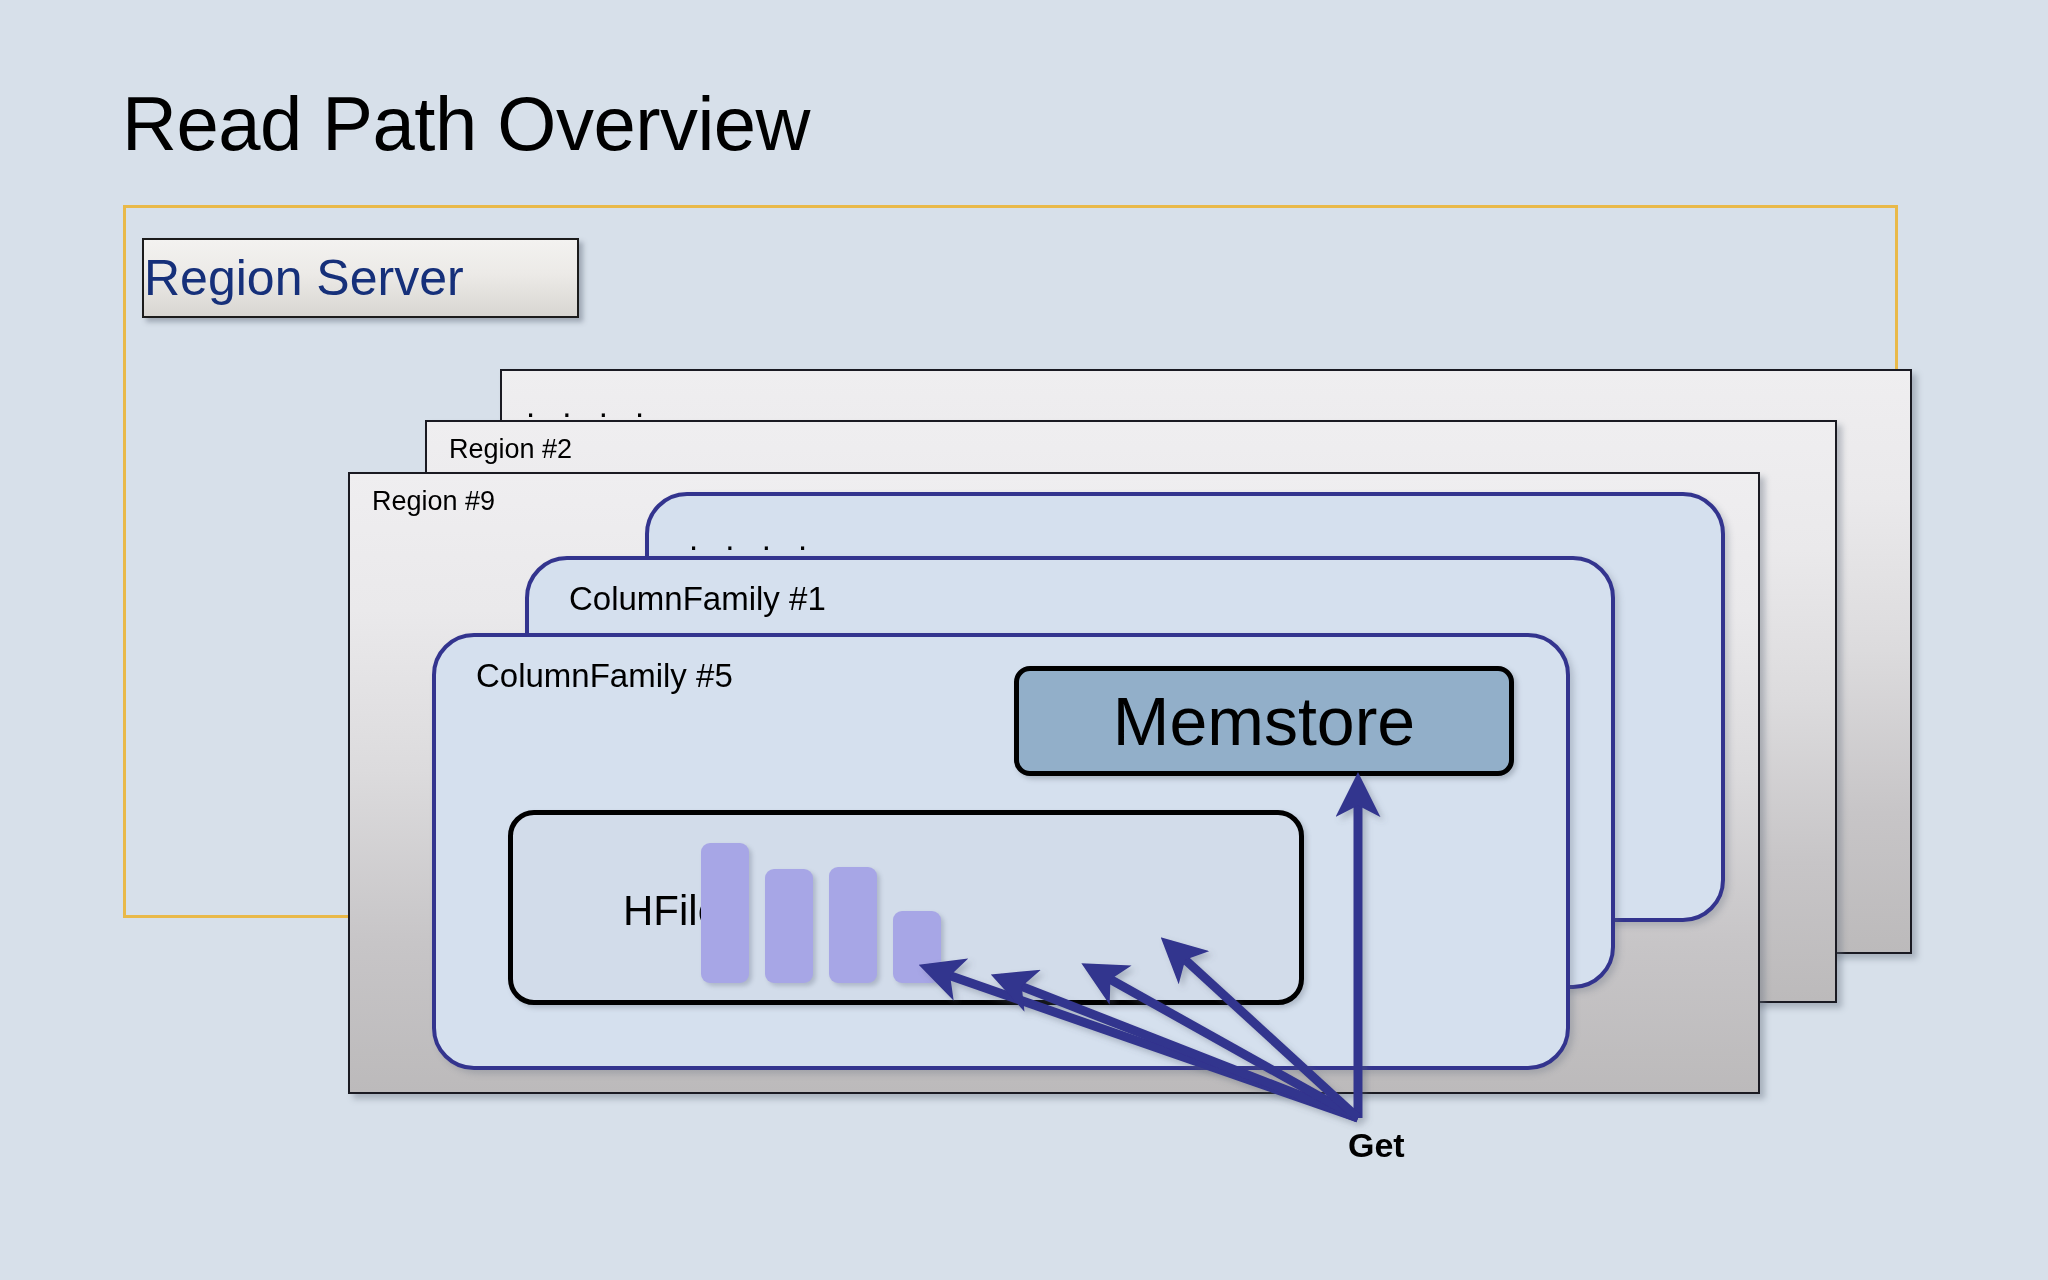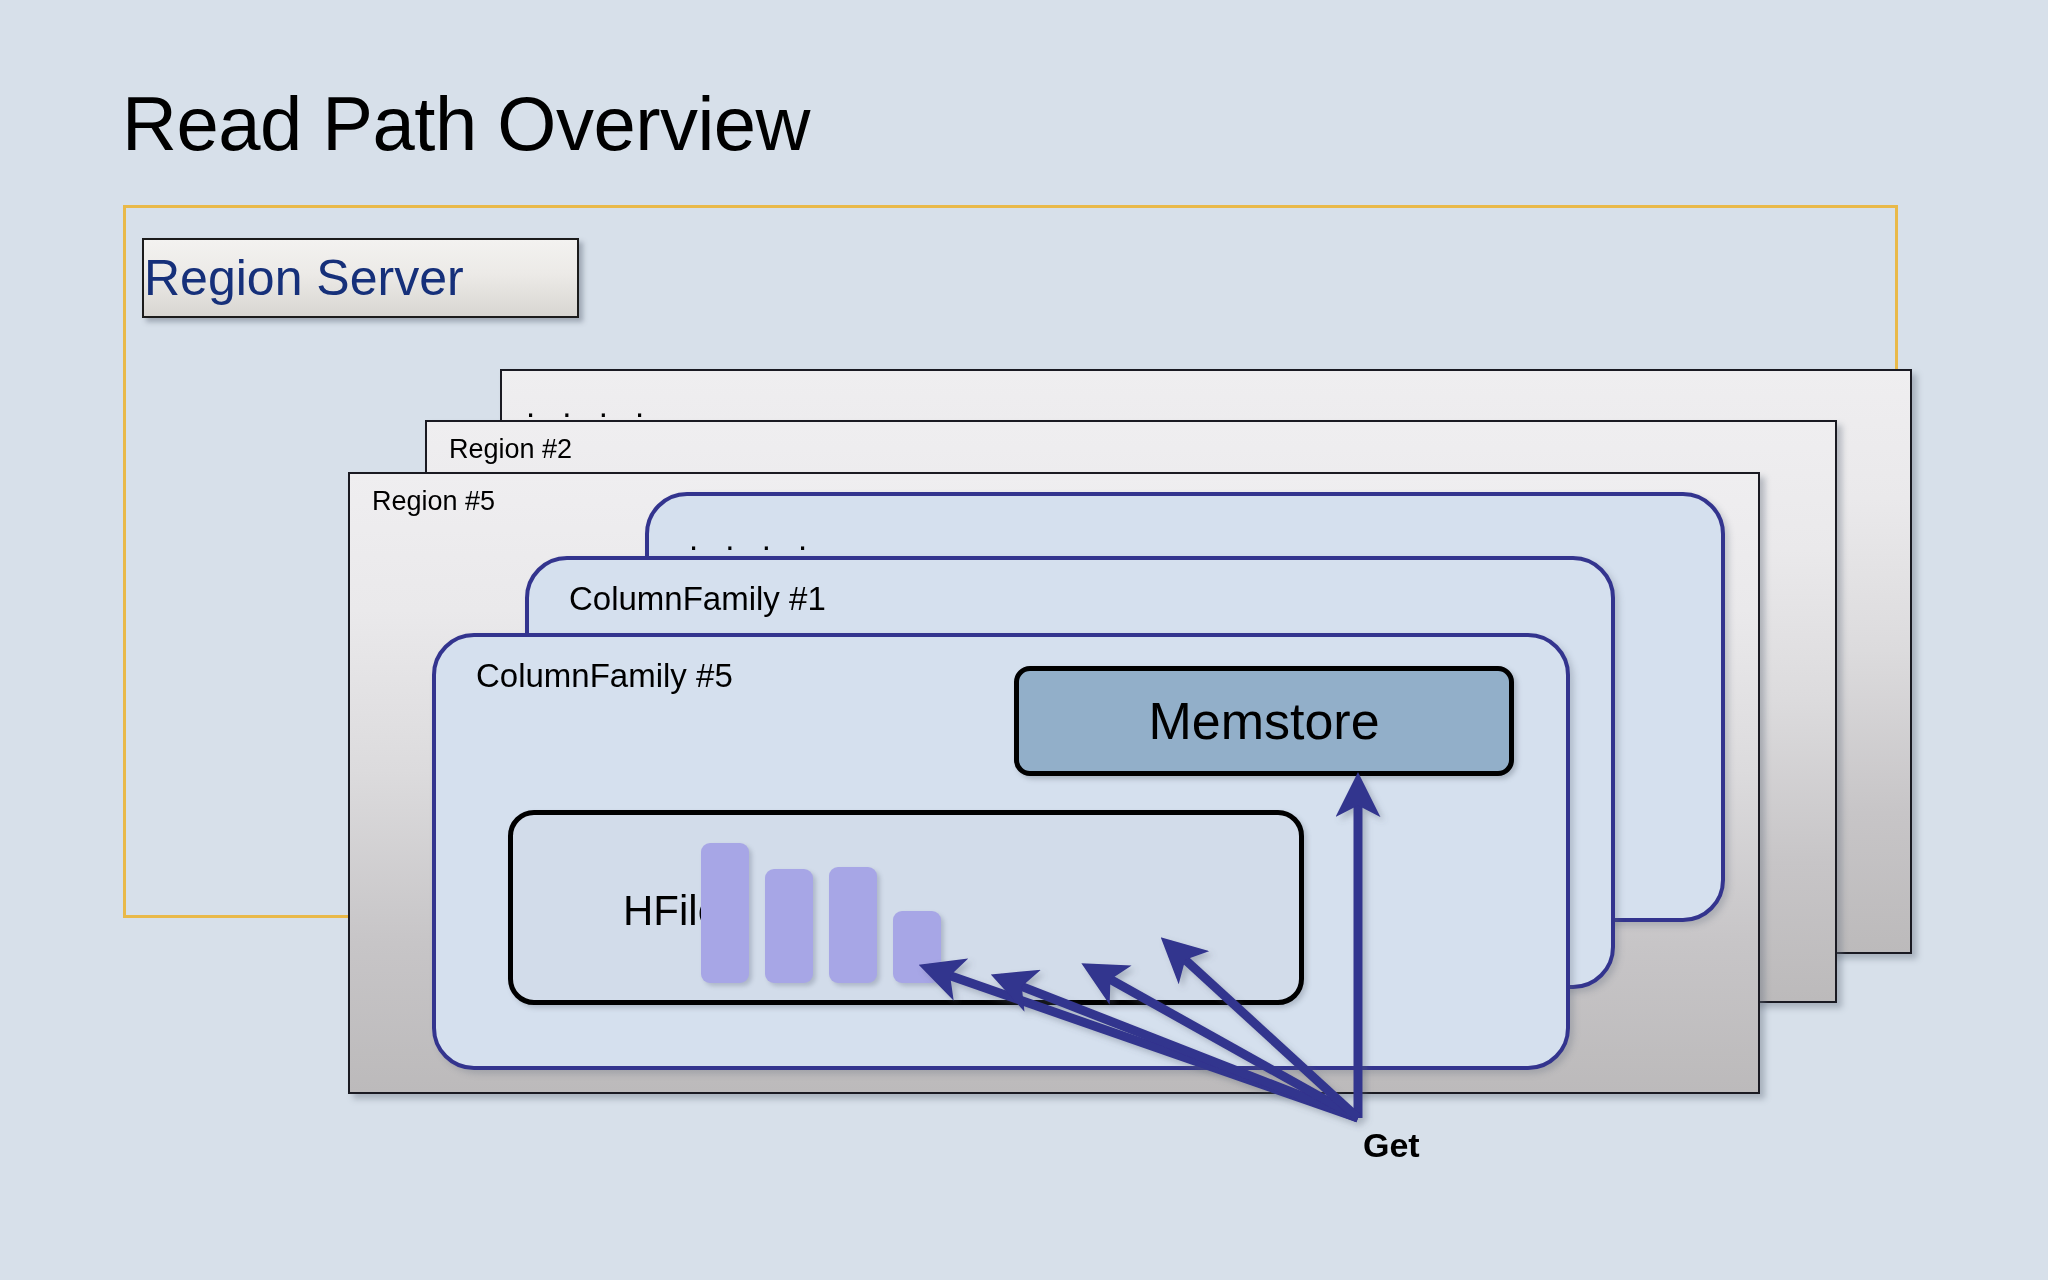--- a/index.html
+++ b/index.html
@@ -138,21 +138,21 @@
     box-sizing: border-box;
     border: 5px solid #000;
     border-radius: 16px;
     background: #92afc9;
     display: flex;
     align-items: center;
     justify-content: center;
     box-shadow: 3px 3px 5px rgba(90,100,115,0.35);
   }
   #memstore .ms-label {
-    font-size: 52px;
+    font-size: 68px;
     color: #000;
     line-height: 1;
   }
 
   
   #hfiles {
     position: absolute;
     left: 508px;
     top: 810px;
     width: 796px;
@@ -190,42 +190,41 @@
   
   #get-label {
     position: absolute;
     left: 1348px;
     top: 1128px;
     font-size: 34px;
     font-weight: bold;
     color: #000;
     line-height: 1;
     white-space: nowrap;
-    margin-left: 15px;
   }
 </style>
 </head>
 <body>
 
 <div id="slide">
 
   <div id="title">Read Path Overview</div>
 
   <div id="outer-frame" style="height: 713px; border-color: rgb(233, 185, 73);"></div>
 
   <div class="region-plate" id="region-plate-3">
     <div class="plate-dots">. . . .</div>
   </div>
 
   <div class="region-plate" id="region-plate-2">
     <div class="plate-label">Region #2</div>
   </div>
 
   <div class="region-plate" id="region-plate-1">
-    <div class="plate-label">Region #5</div>
+    <div class="plate-label">Region #9</div>
   </div>
 
   <div class="cf-box" id="cf-box-3">
     <div class="cf-dots">. . . .</div>
   </div>
 
   <div class="cf-box" id="cf-box-2">
     <div class="cf-label">ColumnFamily #1</div>
   </div>
 

